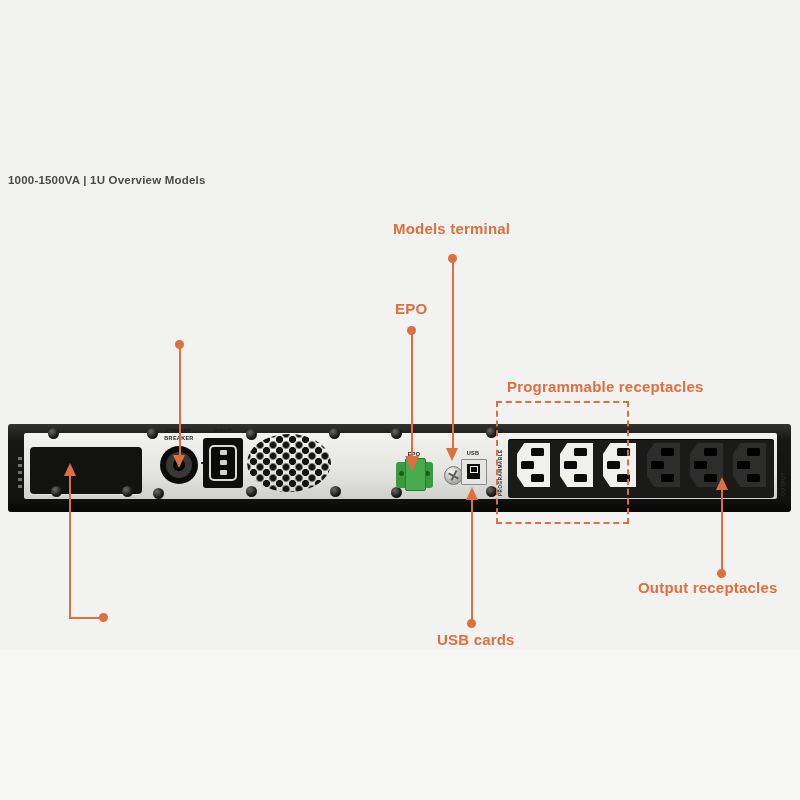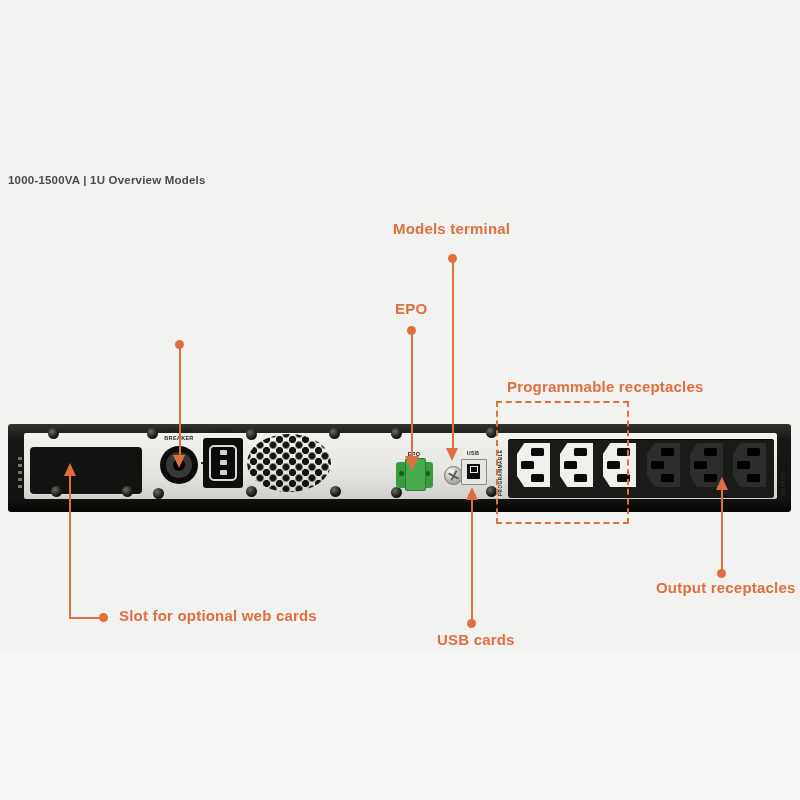--- a/index.html
+++ b/index.html
@@ -123,31 +123,30 @@
   <div class="vline" style="left:179px;top:344px;height:112px;"></div>
   <div class="arr-down" style="left:173px;top:455px;"></div>
 
   <div class="lbl" style="left:507px;top:369px;margin-top:9px;">Programmable receptacles</div>
   <div class="dash-box"></div>
 
   <div class="arr-up" style="left:64px;top:463px;"></div>
   <div class="vline" style="left:69px;top:475px;height:144px;"></div>
   <div class="hline" style="left:69px;top:617px;width:35px;"></div>
   <div class="dot" style="left:99px;top:613px;"></div>
-  <div class="lbl" style="left:119px;top:607px;">Slot for optional web cards</div>
 
   <div class="arr-up" style="left:466px;top:487px;"></div>
   <div class="vline" style="left:471px;top:499px;height:122px;"></div>
   <div class="dot" style="left:467px;top:619px;"></div>
   <div class="lbl" style="left:437px;top:631px;">USB cards</div>
 
   <div class="arr-up" style="left:716px;top:477px;"></div>
   <div class="vline" style="left:721px;top:489px;height:82px;"></div>
   <div class="dot" style="left:717px;top:569px;"></div>
-  <div class="lbl" style="left:656px;top:579px;">Output receptacles</div>
+  <div class="lbl" style="left:638px;top:579px;">Output receptacles</div>
 
   <div class="panel"></div>
   <div class="face"></div>
 
   <div class="slot"></div>
   <div class="edge-marks"></div>
 
   <div class="micro" style="left:150px;top:428px;width:58px;">
     <span style="display:block;">CIRCUIT</span>
     <span style="display:block;">BREAKER</span>

